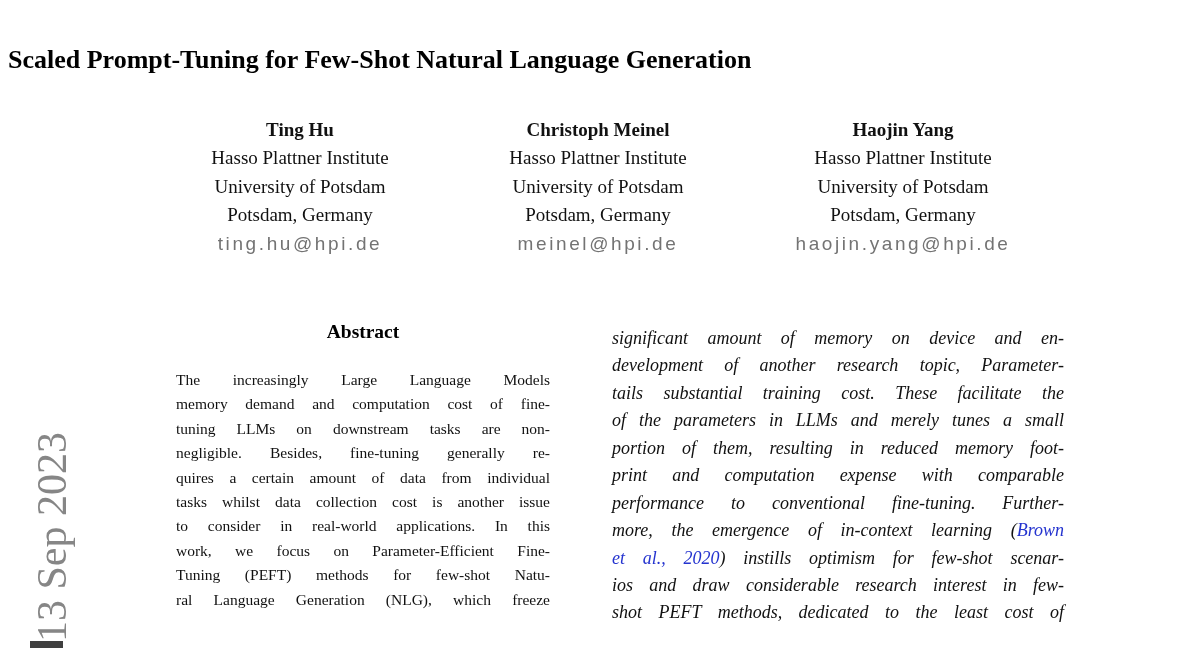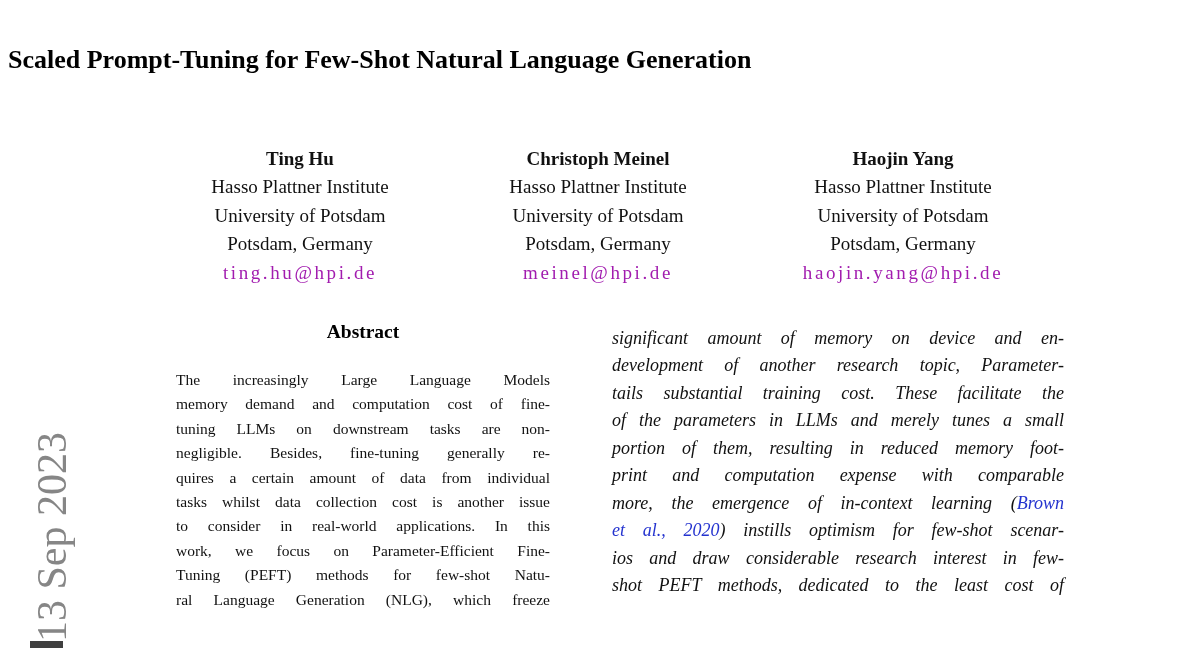--- a/index.html
+++ b/index.html
@@ -44,28 +44,27 @@
     font-weight: bold;
     color: #000000;
   }
   .author {
     position: absolute;
     top: 116px;
     width: 300px;
     text-align: center;
     font-size: 19px;
     line-height: 28.4px;
-    margin-top: 29px;
   }
   .author .aname { font-weight: bold; font-size: 19px; }
   .author .email {
-    font-family: Liberation Serif, serif;
+    font-family: Liberation Sans, sans-serif;
     font-size: 19px;
     letter-spacing: 2.6px;
-    color: #a21caf;
+    color: #737373;
     white-space: nowrap;
   }
   .abs-head {
     position: absolute;
     left: 176px;
     top: 321px;
     width: 374px;
     text-align: center;
     font-weight: bold;
     font-size: 19.5px;
@@ -150,19 +149,20 @@
       <div class="jline">ral Language Generation (NLG), which freeze</div>
     </div>
 
   <div class="right-col">
       <div class="jline"><span>significant amount of memory on device and en-</span></div>
       <div class="jline"><span>development of another research topic, Parameter-</span></div>
       <div class="jline"><span>tails substantial training cost. These facilitate the</span></div>
       <div class="jline"><span>of the parameters in LLMs and merely tunes a small</span></div>
       <div class="jline"><span>portion of them, resulting in reduced memory foot-</span></div>
       <div class="jline"><span>print and computation expense with comparable</span></div>
+      <div class="jline"><span>performance to conventional fine-tuning. Further-</span></div>
       <div class="jline"><span>more, the emergence of in-context learning (</span><span class="cite">Brown</span></div>
       <div class="jline"><span class="cite">et al., 2020</span><span>) instills optimism for few-shot scenar-</span></div>
       <div class="jline"><span>ios and draw considerable research interest in few-</span></div>
       <div class="jline"><span>shot PEFT methods, dedicated to the least cost of</span></div>
     </div>
 
 </div>
 
 </body></html>

